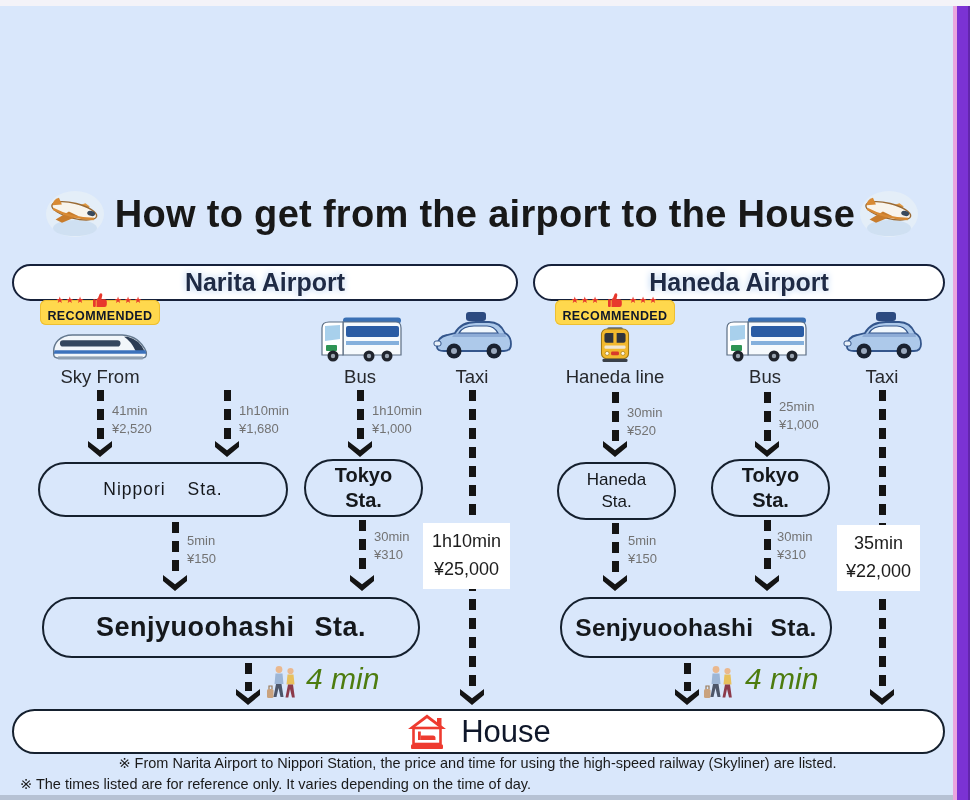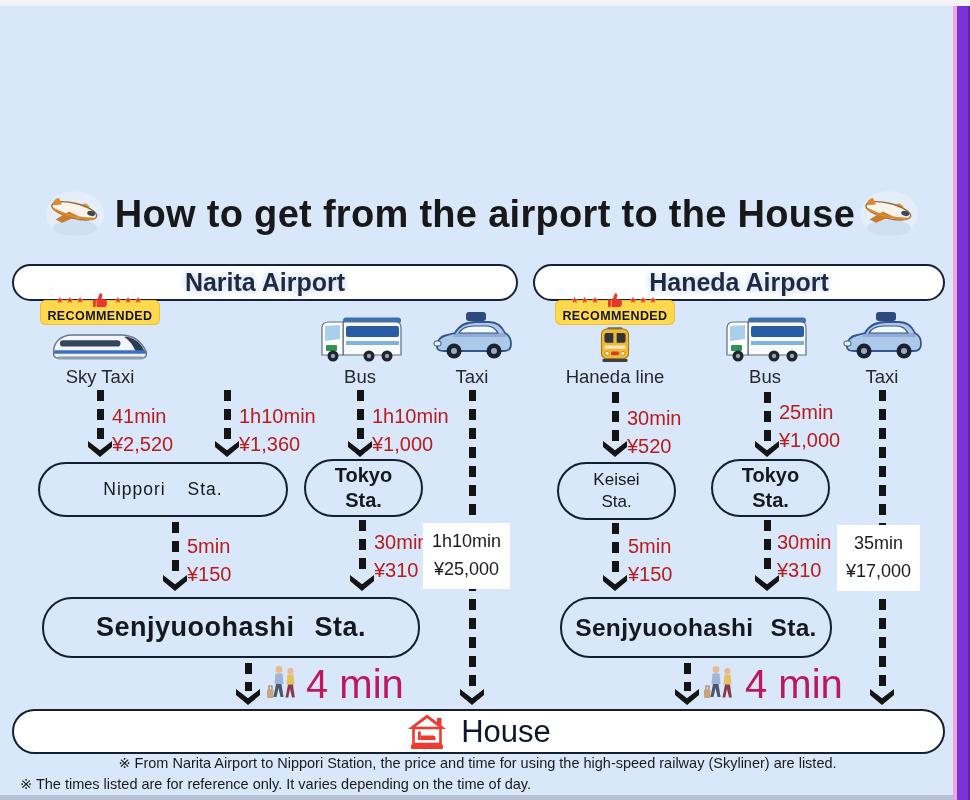--- a/index.html
+++ b/index.html
@@ -41,38 +41,38 @@
   .rec-stars { color:#e8382c; font-size:9px; letter-spacing:2px; }
   .rec-text { color:#0f172a; font-weight:700; font-size:12.5px; letter-spacing:.4px; line-height:1.15; }
 
   
   .dash { position:absolute; width:7px;
     background:repeating-linear-gradient(to bottom,#141414 0px,#141414 11px,transparent 11px,transparent 19px); }
   .chev { position:absolute; width:24px; height:16px; background:#141414;
     clip-path:polygon(0 0,50% 58%,100% 0,100% 38%,50% 100%,0 38%); }
 
   
-  .leg { position:absolute; font-size:20px; color:#b91c1c; line-height:1.4; white-space:nowrap; }
+  .leg { position:absolute; font-size:13px; color:#737373; line-height:1.4; white-space:nowrap; }
 
   
   .station { position:absolute; background:#d9e7fb; border:2.5px solid #15202e; border-radius:30px;
     display:flex; flex-direction:column; align-items:center; justify-content:center;
     color:#15181c; text-align:center; }
   .st-wide { font-size:17.5px; letter-spacing:1px; word-spacing:16px; }
   .st-small { font-size:17px; line-height:1.3; }
   .st-bold { font-weight:700; font-size:20px; line-height:1.25; }
   .st-senjyu-n { font-weight:700; font-size:27px; letter-spacing:.5px; word-spacing:12px; }
   .st-senjyu-h { font-weight:700; font-size:24.5px; letter-spacing:.3px; word-spacing:10px; }
 
   
   .taxi-price { position:absolute; background:#fff; text-align:center; font-size:18px;
     color:#1c1c1c; line-height:1.55; padding:5px 9px; z-index:3; white-space:nowrap; }
 
   
-  .walk-text { position:absolute; font-size:40px; color:#be185d; }
+  .walk-text { position:absolute; font-size:30px; color:#4d7c0f;font-style:italic; }
   .people { position:absolute; width:38px; height:38px; }
 
   
   .house-bar { position:absolute; left:12px; top:709px; width:933px; height:45px; background:#fff;
     border:2.5px solid #15202e; border-radius:24px; display:flex; align-items:center;
     justify-content:center; gap:13px; z-index:2; }
   .house-label { font-size:31px; font-weight:500; color:#0f172a; }
 
   
   .note1 { position:absolute; top:755px; left:0; width:955px; text-align:center;
@@ -129,21 +129,21 @@
       </div>
       <div class="rec-text">RECOMMENDED</div>
     </div>
     <svg width="108" height="38" viewBox="0 0 110 40">
       <path d="M3 31 L3 27 Q3 20 8 15 Q14 9 24 9 L80 9 Q99 10 107 28 L107 31 Q107 35 101 35 L9 35 Q3 35 3 31 Z" fill="#f2f6fa" stroke="#64788e" stroke-width="1.6"></path>
       <path d="M86 11 Q99 14 105 27 L95 27 Q90 16 82 11 Z" fill="#2c3c54"></path>
       <rect x="10" y="15" width="68" height="7" rx="3.5" fill="#34465e"></rect>
       <path d="M4 26 L106 26 L107 30 L3 30 Z" fill="#3c72bc"></path>
       <rect x="8" y="33" width="95" height="3.5" fill="#90a0b2"></rect>
     </svg>
-    <div class="t-label">Sky Taxi</div>
+    <div class="t-label">Sky From</div>
   </div>
 
 
   <div class="t-col" style="left:292px;">
     <svg width="86" height="48" viewBox="0 0 86 48">
       <rect x="26" y="2.5" width="58" height="6" rx="3" fill="#3a70b4"></rect>
       <path d="M26 7 L79 7 Q84 7 84 13 L84 40 L26 40 Z" fill="#f6fafd" stroke="#5c6e84" stroke-width="1.2"></path>
       <rect x="29" y="11" width="53" height="11" rx="2" fill="#2a5ca4"></rect>
       <rect x="29" y="26" width="53" height="4" fill="#84b0dc"></rect>
       <path d="M5 13 Q5 7 12 7 L26 7 L26 40 L5 40 Z" fill="#ffffff" stroke="#5c6e84" stroke-width="1.2"></path>
@@ -248,21 +248,21 @@
   <div class="chev z1" style="left:755px; top:441px;"></div>
   <div class="dash z1" style="left:878.5px; top:390px; height:298px;"></div>
   <div class="chev z1" style="left:870px; top:689px;"></div>
 
   <div class="leg" style="left:112px; top:402px;">
     <div>41min</div>
     <div>¥2,520</div>
   </div>
   <div class="leg" style="left:239px; top:402px;">
     <div>1h10min</div>
-    <div>¥1,360</div>
+    <div>¥1,680</div>
   </div>
   <div class="leg" style="left:372px; top:402px;">
     <div>1h10min</div>
     <div>¥1,000</div>
   </div>
   <div class="leg" style="left:627px; top:404px;">
     <div>30min</div>
     <div>¥520</div>
   </div>
   <div class="leg" style="left:779px; top:398px;">
@@ -271,21 +271,21 @@
   </div>
 
   <div class="station st-wide z2" style="left:38px; top:462px; width:250px; height:55px;">
     <div>Nippori Sta.</div>
   </div>
   <div class="station st-bold z2" style="left:304px; top:459px; width:119px; height:58px;">
     <div>Tokyo</div>
     <div>Sta.</div>
   </div>
   <div class="station st-small z2" style="left:557px; top:462px; width:119px; height:58px;">
-    <div>Keisei</div>
+    <div>Haneda</div>
     <div>Sta.</div>
   </div>
   <div class="station st-bold z2" style="left:711px; top:459px; width:119px; height:58px;">
     <div>Tokyo</div>
     <div>Sta.</div>
   </div>
 
   <div class="dash z1" style="left:171.5px; top:522px; height:54px;"></div>
   <div class="chev z1" style="left:163px; top:575px;"></div>
   <div class="dash z1" style="left:358.5px; top:520px; height:56px;"></div>
@@ -311,21 +311,21 @@
     <div>30min</div>
     <div>¥310</div>
   </div>
 
   <div class="taxi-price" style="left:423px; top:523px;">
     <div>1h10min</div>
     <div>¥25,000</div>
   </div>
   <div class="taxi-price" style="left:837px; top:525px;">
     <div>35min</div>
-    <div>¥17,000</div>
+    <div>¥22,000</div>
   </div>
 
   <div class="station st-senjyu-n z2" style="left:42px; top:597px; width:378px; height:61px;">
     <div>Senjyuoohashi Sta.</div>
   </div>
   <div class="station st-senjyu-h z2" style="left:560px; top:597px; width:272px; height:61px;">
     <div>Senjyuoohashi Sta.</div>
   </div>
 
   <div class="dash z1" style="left:244.5px; top:663px; height:28px;"></div>

